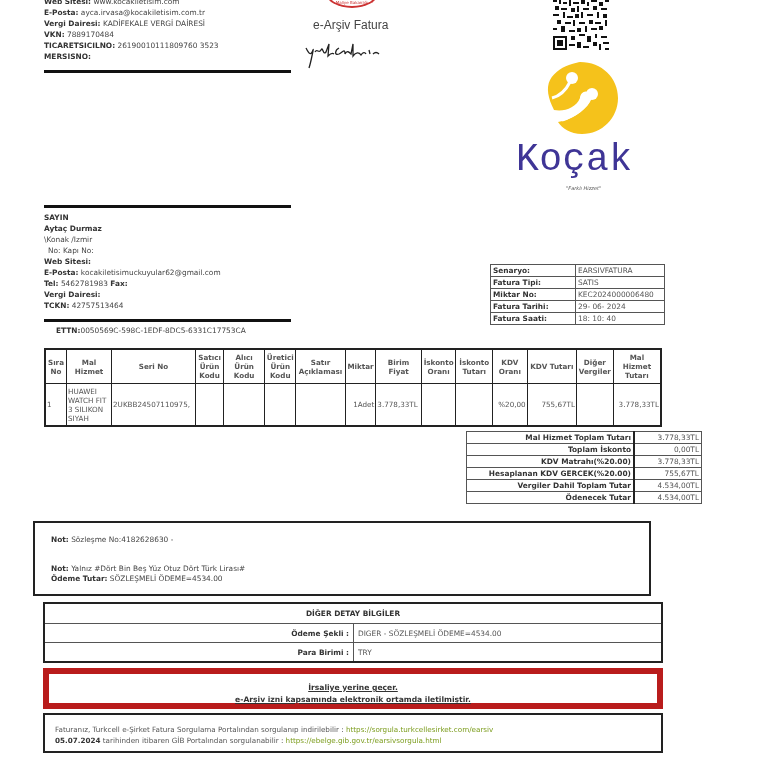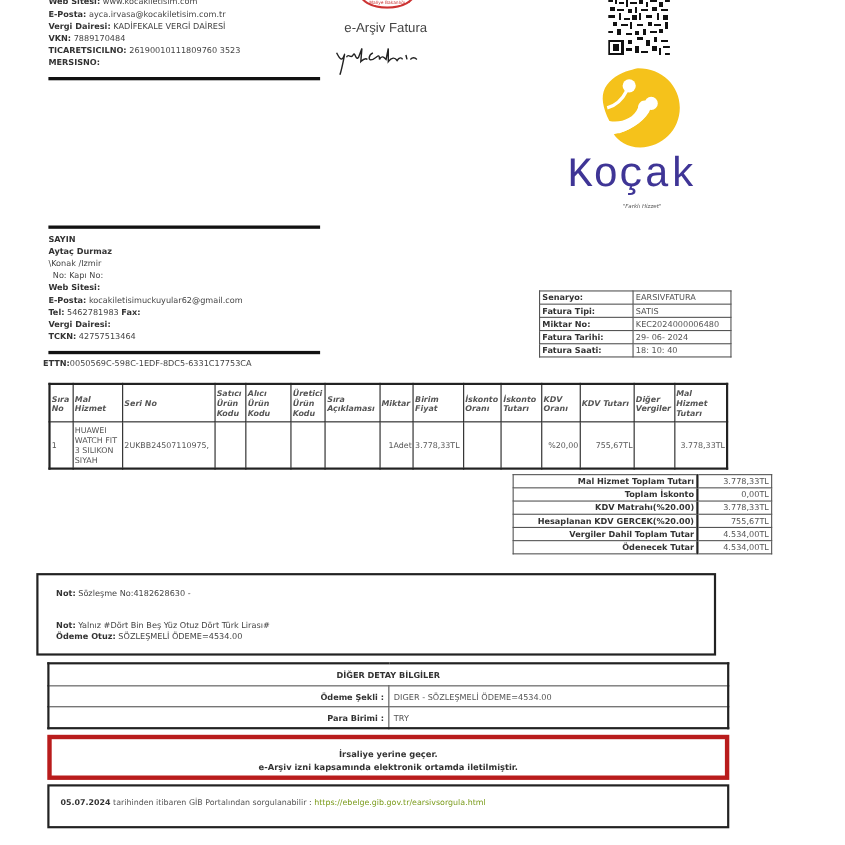--- a/index.html
+++ b/index.html
@@ -32,47 +32,47 @@
 
   
   #buyer { left:44px; top:212px; width:250px; }
 
   
   #info { left:490px; top:264px; border-collapse:collapse; }
   #info td { border:1px solid #555; font-size:7.4px; height:11px; padding:0 2px; }
   #info td.k { width:80px; font-weight:bold; color:#333; }
   #info td.v { width:84px; color:#555; }
 
-  #ettn { left:39px; top:325px; }
+  #ettn { left:56px; top:325px; }
 
   
   #items { left:44px; top:348px; width:618px; border-collapse:collapse; border:2px solid #222; }
   #items th, #items td { border:1px solid #222; font-size:7.2px; padding:0 1px; }
-  #items th { font-weight:bold; color:#555; height:33px; text-align:left; line-height:9px;font-style:italic; }
+  #items th { font-weight:bold; color:#555; height:33px; text-align:center; line-height:9px; }
   #items td { height:41px; color:#555; line-height:9px; }
 
   
   #totals { left:427px; top:431px; border-collapse:collapse;margin-left:39px; }
   #totals td { border:1px solid #555; font-size:7.4px; height:11px; padding:0 2px; }
   #totals td.k { width:162px; text-align:right; font-weight:bold; color:#333; border-right:2px solid #222; }
   #totals td.v { width:62px; text-align:right; color:#555; }
 
   
   #notes { left:33px; top:521px; width:618px; height:75px; border:2px solid #222; box-sizing:border-box; }
   #notes .line { position:absolute; left:16px; font-size:7.4px; }
 
   
   #details { left:43px; top:602px; width:620px; border-collapse:collapse; border:2px solid #222; }
   #details td { border:1px solid #555; font-size:7.4px; height:18px; padding:0 4px; }
   #details td.title { text-align:center; font-weight:bold; color:#333; height:19px; }
   #details td.k { text-align:right; font-weight:bold; color:#333; width:300px; }
   #details td.v { color:#555;margin-top:19px; }
 
-  #waybill { left:43px; top:668px; width:620px; height:41px; border:4px solid #b91c1c; box-sizing:border-box;
-             text-align:center; font-size:7.6px; font-weight:bold; color:#333; padding-top:8px; line-height:12px; }
+  #waybill { left:43px; top:668px; width:620px; height:41px; border:6px solid #b91c1c; box-sizing:border-box;
+             text-align:center; font-size:7.6px; font-weight:bold; color:#333; padding-top:8px; line-height:12px;text-decoration:underline; }
 
   #footer { left:43px; top:713px; width:620px; height:40px; border:2px solid #222; box-sizing:border-box;
             font-size:7.2px; color:#555; padding:9px 0 0 10px; line-height:11px; }
   #footer a { color:#7a9b1a; text-decoration:none; }
 </style>
 </head>
 <body>
 
 <div id="seller" class="abs sm">
   <div><span class="b">Web Sitesi:</span> <span>www.kocakiletisim.com</span></div>
@@ -213,21 +213,21 @@
 
 <table id="items" class="abs">
   <tbody>
       <tr>
     <th style="width:17px">Sıra No</th>
     <th style="width:40px">Mal Hizmet</th>
     <th style="width:72px">Seri No</th>
     <th style="width:24px">Satıcı Ürün Kodu</th>
     <th style="width:36px">Alıcı Ürün Kodu</th>
     <th style="width:26px">Üretici Ürün Kodu</th>
-    <th style="width:44px">Sıra Açıklaması</th>
+    <th style="width:44px">Satır Açıklaması</th>
     <th style="width:26px">Miktar</th>
     <th style="width:40px">Birim Fiyat</th>
     <th style="width:30px">İskonto Oranı</th>
     <th style="width:32px">İskonto Tutarı</th>
     <th style="width:30px">KDV Oranı</th>
     <th style="width:44px">KDV Tutarı</th>
     <th style="width:30px">Diğer Vergiler</th>
     <th style="width:42px">Mal Hizmet Tutarı</th>
   </tr>
   <tr>
@@ -275,21 +275,21 @@
   <tr>
         <td class="k">Ödenecek Tutar</td>
         <td class="v">4.534,00TL</td>
       </tr>
 </tbody>
   </table>
 
 <div id="notes" class="abs">
   <div class="line" style="top:12px;"><span class="b">Not:</span> <span>Sözleşme No:4182628630 -</span></div>
   <div class="line" style="top:41px;"><span class="b">Not:</span> <span>Yalnız #Dört Bin Beş Yüz Otuz Dört Türk Lirası#</span></div>
-  <div class="line" style="top:51px;"><span class="b">Ödeme Otuz:</span> <span>SÖZLEŞMELİ ÖDEME=4534.00</span></div>
+  <div class="line" style="top:51px;"><span class="b">Ödeme Tutar:</span> <span>SÖZLEŞMELİ ÖDEME=4534.00</span></div>
 </div>
 
 <table id="details" class="abs">
   <tbody>
       <tr>
         <td class="title" colspan="2">DİĞER DETAY BİLGİLER</td>
       </tr>
   <tr>
         <td class="k">Ödeme Şekli :</td>
         <td class="v">DIGER - SÖZLEŞMELİ ÖDEME=4534.00</td>
@@ -300,14 +300,15 @@
       </tr>
 </tbody>
   </table>
 
 <div id="waybill" class="abs">
   <div>İrsaliye yerine geçer.</div>
   <div>e-Arşiv izni kapsamında elektronik ortamda iletilmiştir.</div>
 </div>
 
 <div id="footer" class="abs">
+  <div><span>Faturanız, Turkcell e-Şirket Fatura Sorgulama Portalından sorgulanıp indirilebilir :</span> <a>https://sorgula.turkcellesirket.com/earsiv</a></div>
   <div><span class="b">05.07.2024</span> <span>tarihinden itibaren GİB Portalından sorgulanabilir :</span> <a>https://ebelge.gib.gov.tr/earsivsorgula.html</a></div>
 </div>
 
 </body></html>

